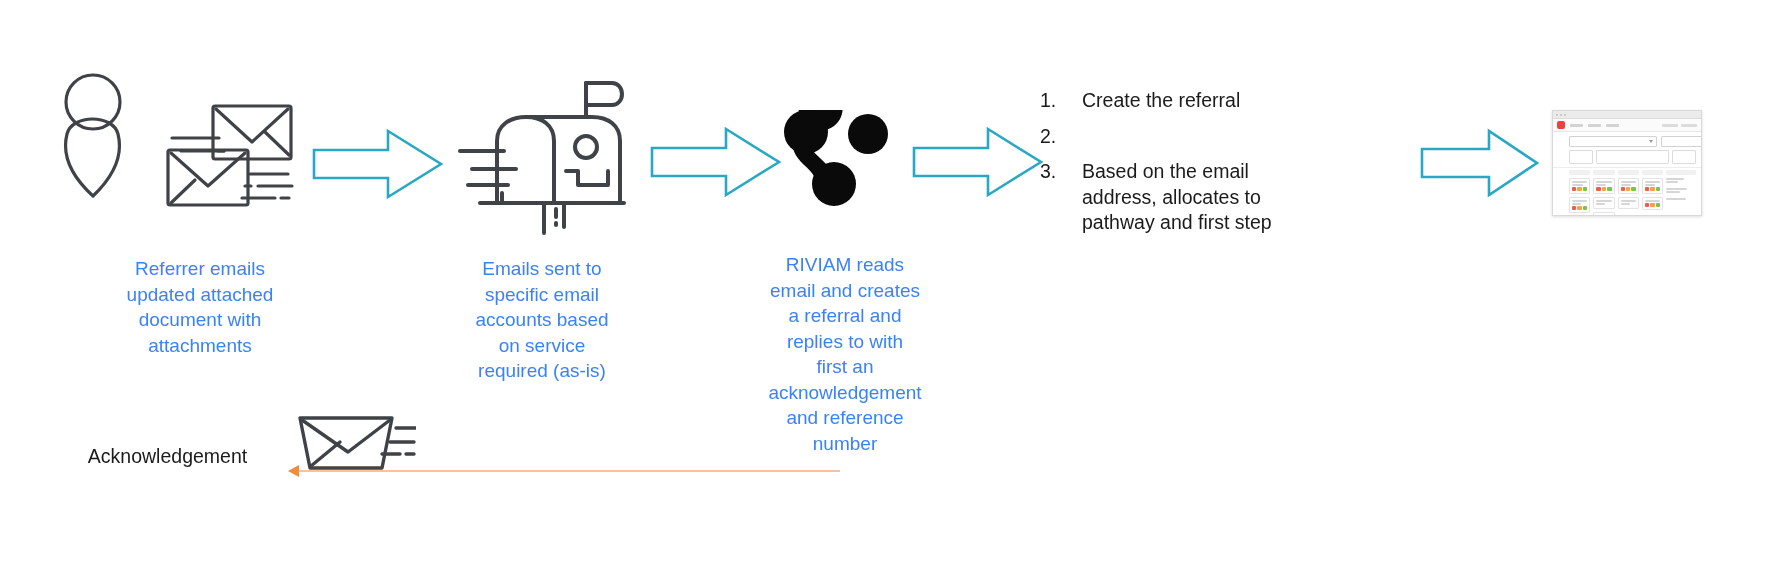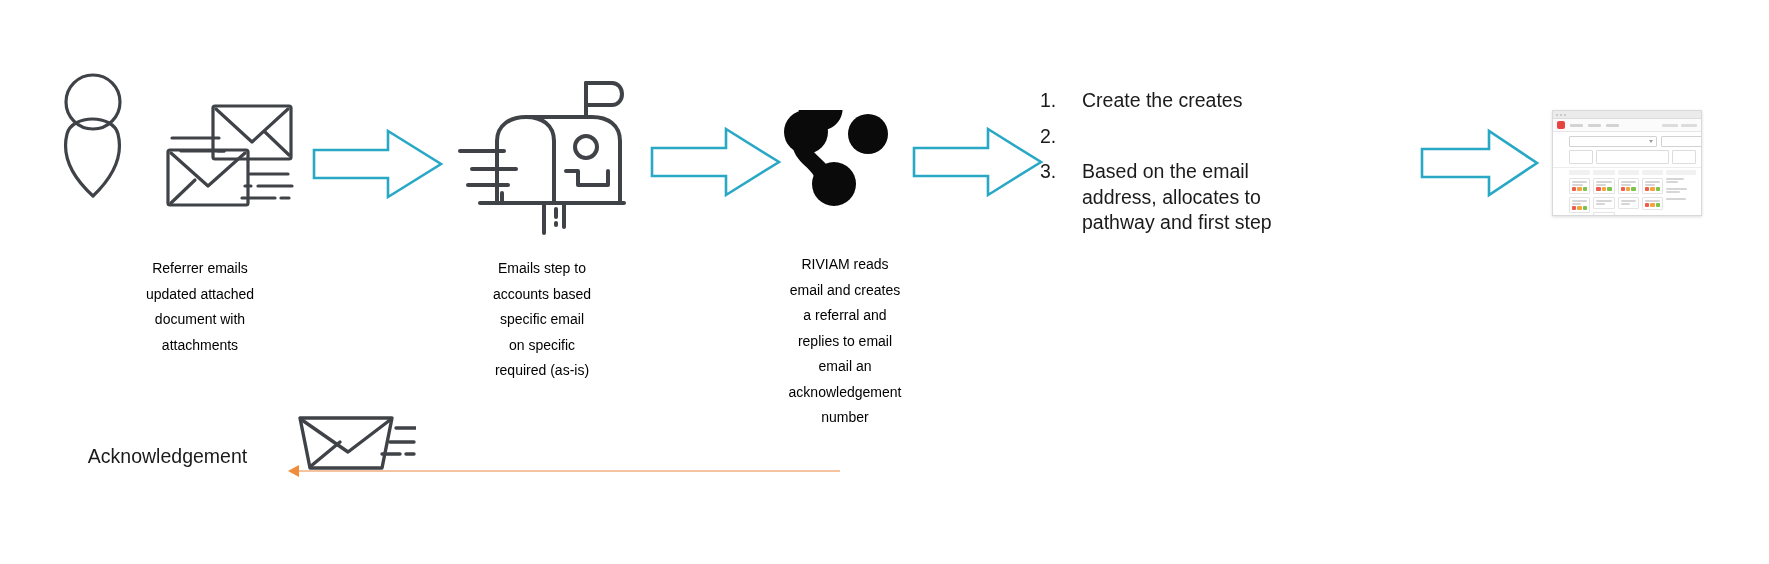--- a/index.html
+++ b/index.html
@@ -23,23 +23,23 @@
   
   .stage-icon {
     position: absolute;
     display: flex;
     align-items: center;
     justify-content: center;
   }
   .stage-caption {
     position: absolute;
     text-align: center;
-    font-size: 14px;
+    font-size: 19px;
     line-height: 25.5px;
-    color: #000000;
+    color: #3b82f6;
     font-family: "Liberation Sans", sans-serif;
   }
 
   
   .flow-arrow { position: absolute; }
 
   
   .steps-list {
     position: absolute;
     margin: 0;
@@ -225,24 +225,24 @@
 
         <path d="M8 76 L52 76"></path>
         <path d="M20 94 L64 94"></path>
         <path d="M16 110 L56 110"></path>
         <path d="M50 118 L50 128"></path>
       </g>
     </svg>
   </div>
 
   <div class="stage-caption" style="left:452px; top:256px; width:180px;">
-    <div>Emails step to</div>
+    <div>Emails sent to</div>
+    <div>specific email</div>
     <div>accounts based</div>
-    <div>specific email</div>
-    <div>on specific</div>
+    <div>on service</div>
     <div>required (as-is)</div>
   </div>
 
   <div class="flow-arrow" style="left:650px; top:126px; width:132px; height:72px;">
     <svg width="132" height="72" viewBox="0 0 132 72">
       <polygon points="2,22 76,22 76,3 129,36 76,69 76,50 2,50" fill="#ffffff" stroke="#29a8c6" stroke-width="2.6" stroke-linejoin="miter"></polygon>
     </svg>
   </div>
 
   <div class="stage-icon" style="left:780px; top:110px; width:110px; height:100px;">
@@ -253,36 +253,37 @@
       <circle cx="54" cy="74" r="22" fill="#0a0a0a"></circle>
       <path d="M26 22 C 26 48, 54 48, 54 74 L 38 80 C 38 56, 12 56, 12 30 Z" fill="#0a0a0a"></path>
       <circle cx="88" cy="24" r="20" fill="#0a0a0a"></circle>
     </svg>
   </div>
 
   <div class="stage-caption" style="left:755px; top:252px; width:180px;">
     <div>RIVIAM reads</div>
     <div>email and creates</div>
     <div>a referral and</div>
-    <div>replies to email</div>
-    <div>email an</div>
+    <div>replies to with</div>
+    <div>first an</div>
     <div>acknowledgement</div>
+    <div>and reference</div>
     <div>number</div>
   </div>
 
   <div class="flow-arrow" style="left:912px; top:126px; width:132px; height:72px;">
     <svg width="132" height="72" viewBox="0 0 132 72">
       <polygon points="2,22 76,22 76,3 129,36 76,69 76,50 2,50" fill="#ffffff" stroke="#29a8c6" stroke-width="2.6" stroke-linejoin="miter"></polygon>
     </svg>
   </div>
 
   <ol class="steps-list" style="left:1040px; top:88px; width:240px;">
     <li>
       <span class="num">1.</span>
-      <span class="txt">Create the creates</span>
+      <span class="txt">Create the referral</span>
     </li>
     <li>
       <span class="num">2.</span>
     </li>
     <li>
       <span class="num">3.</span>
       <span class="txt">Based on the email address, allocates to pathway and first step</span>
     </li>
   </ol>
 

